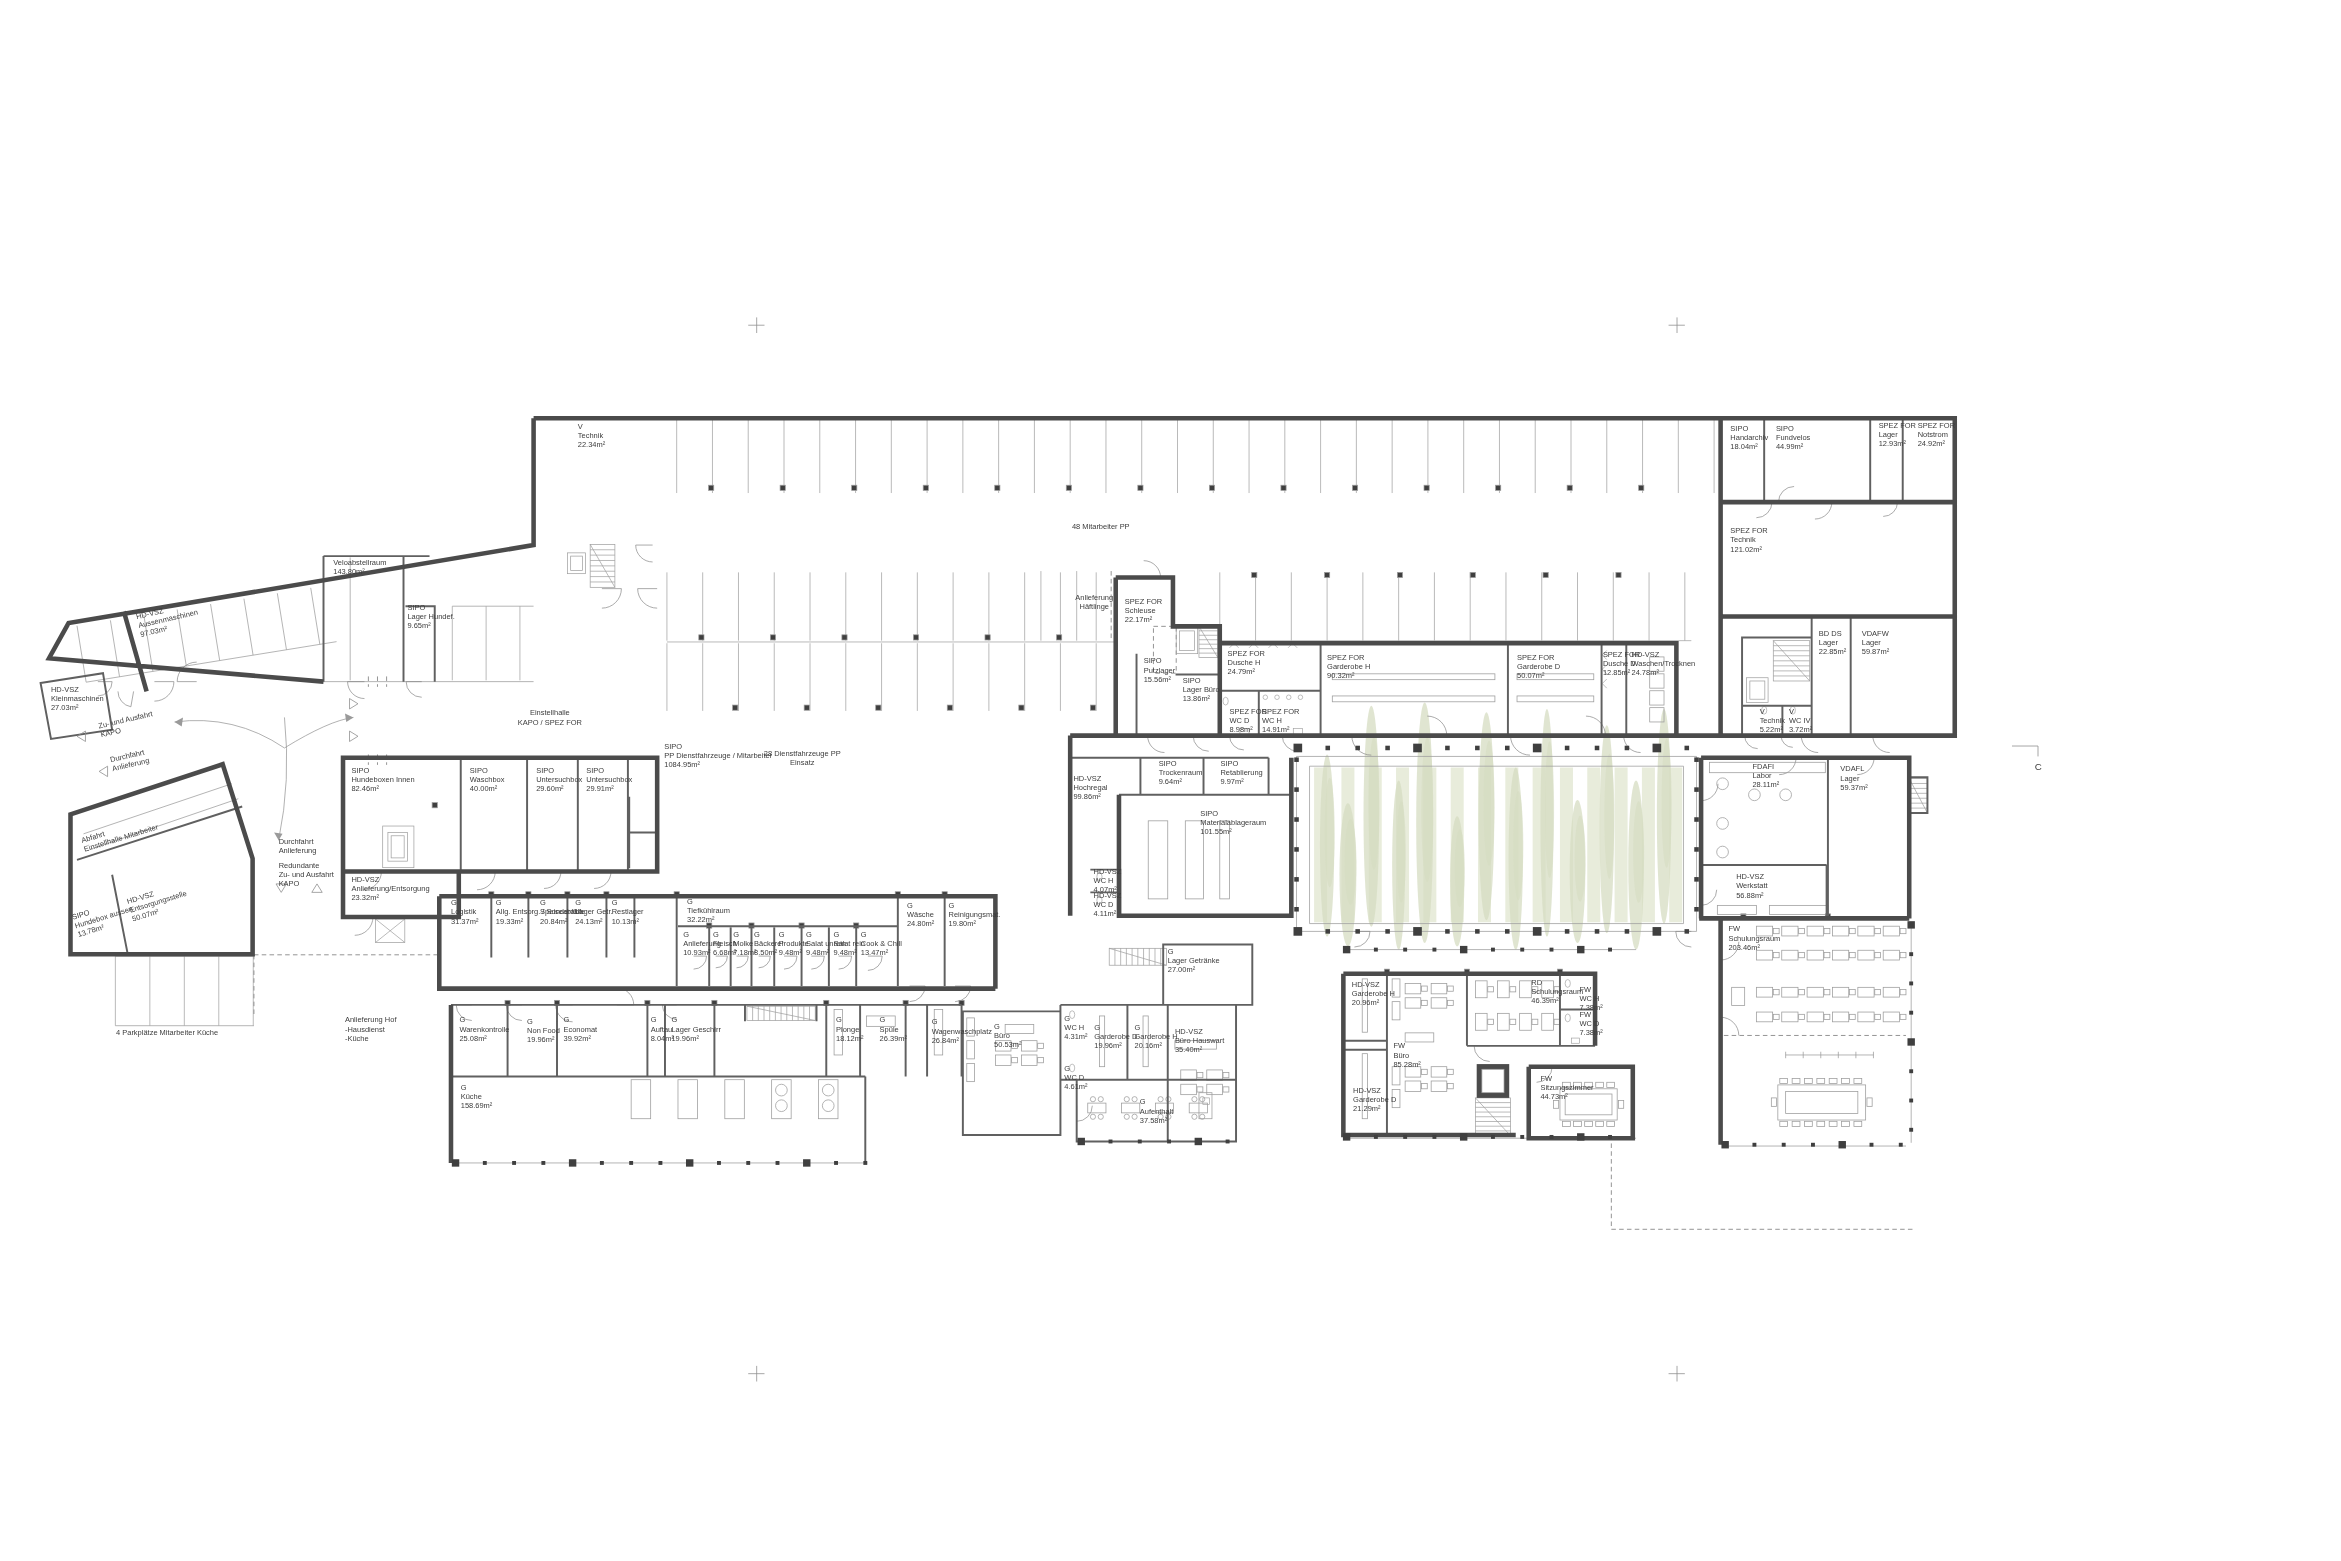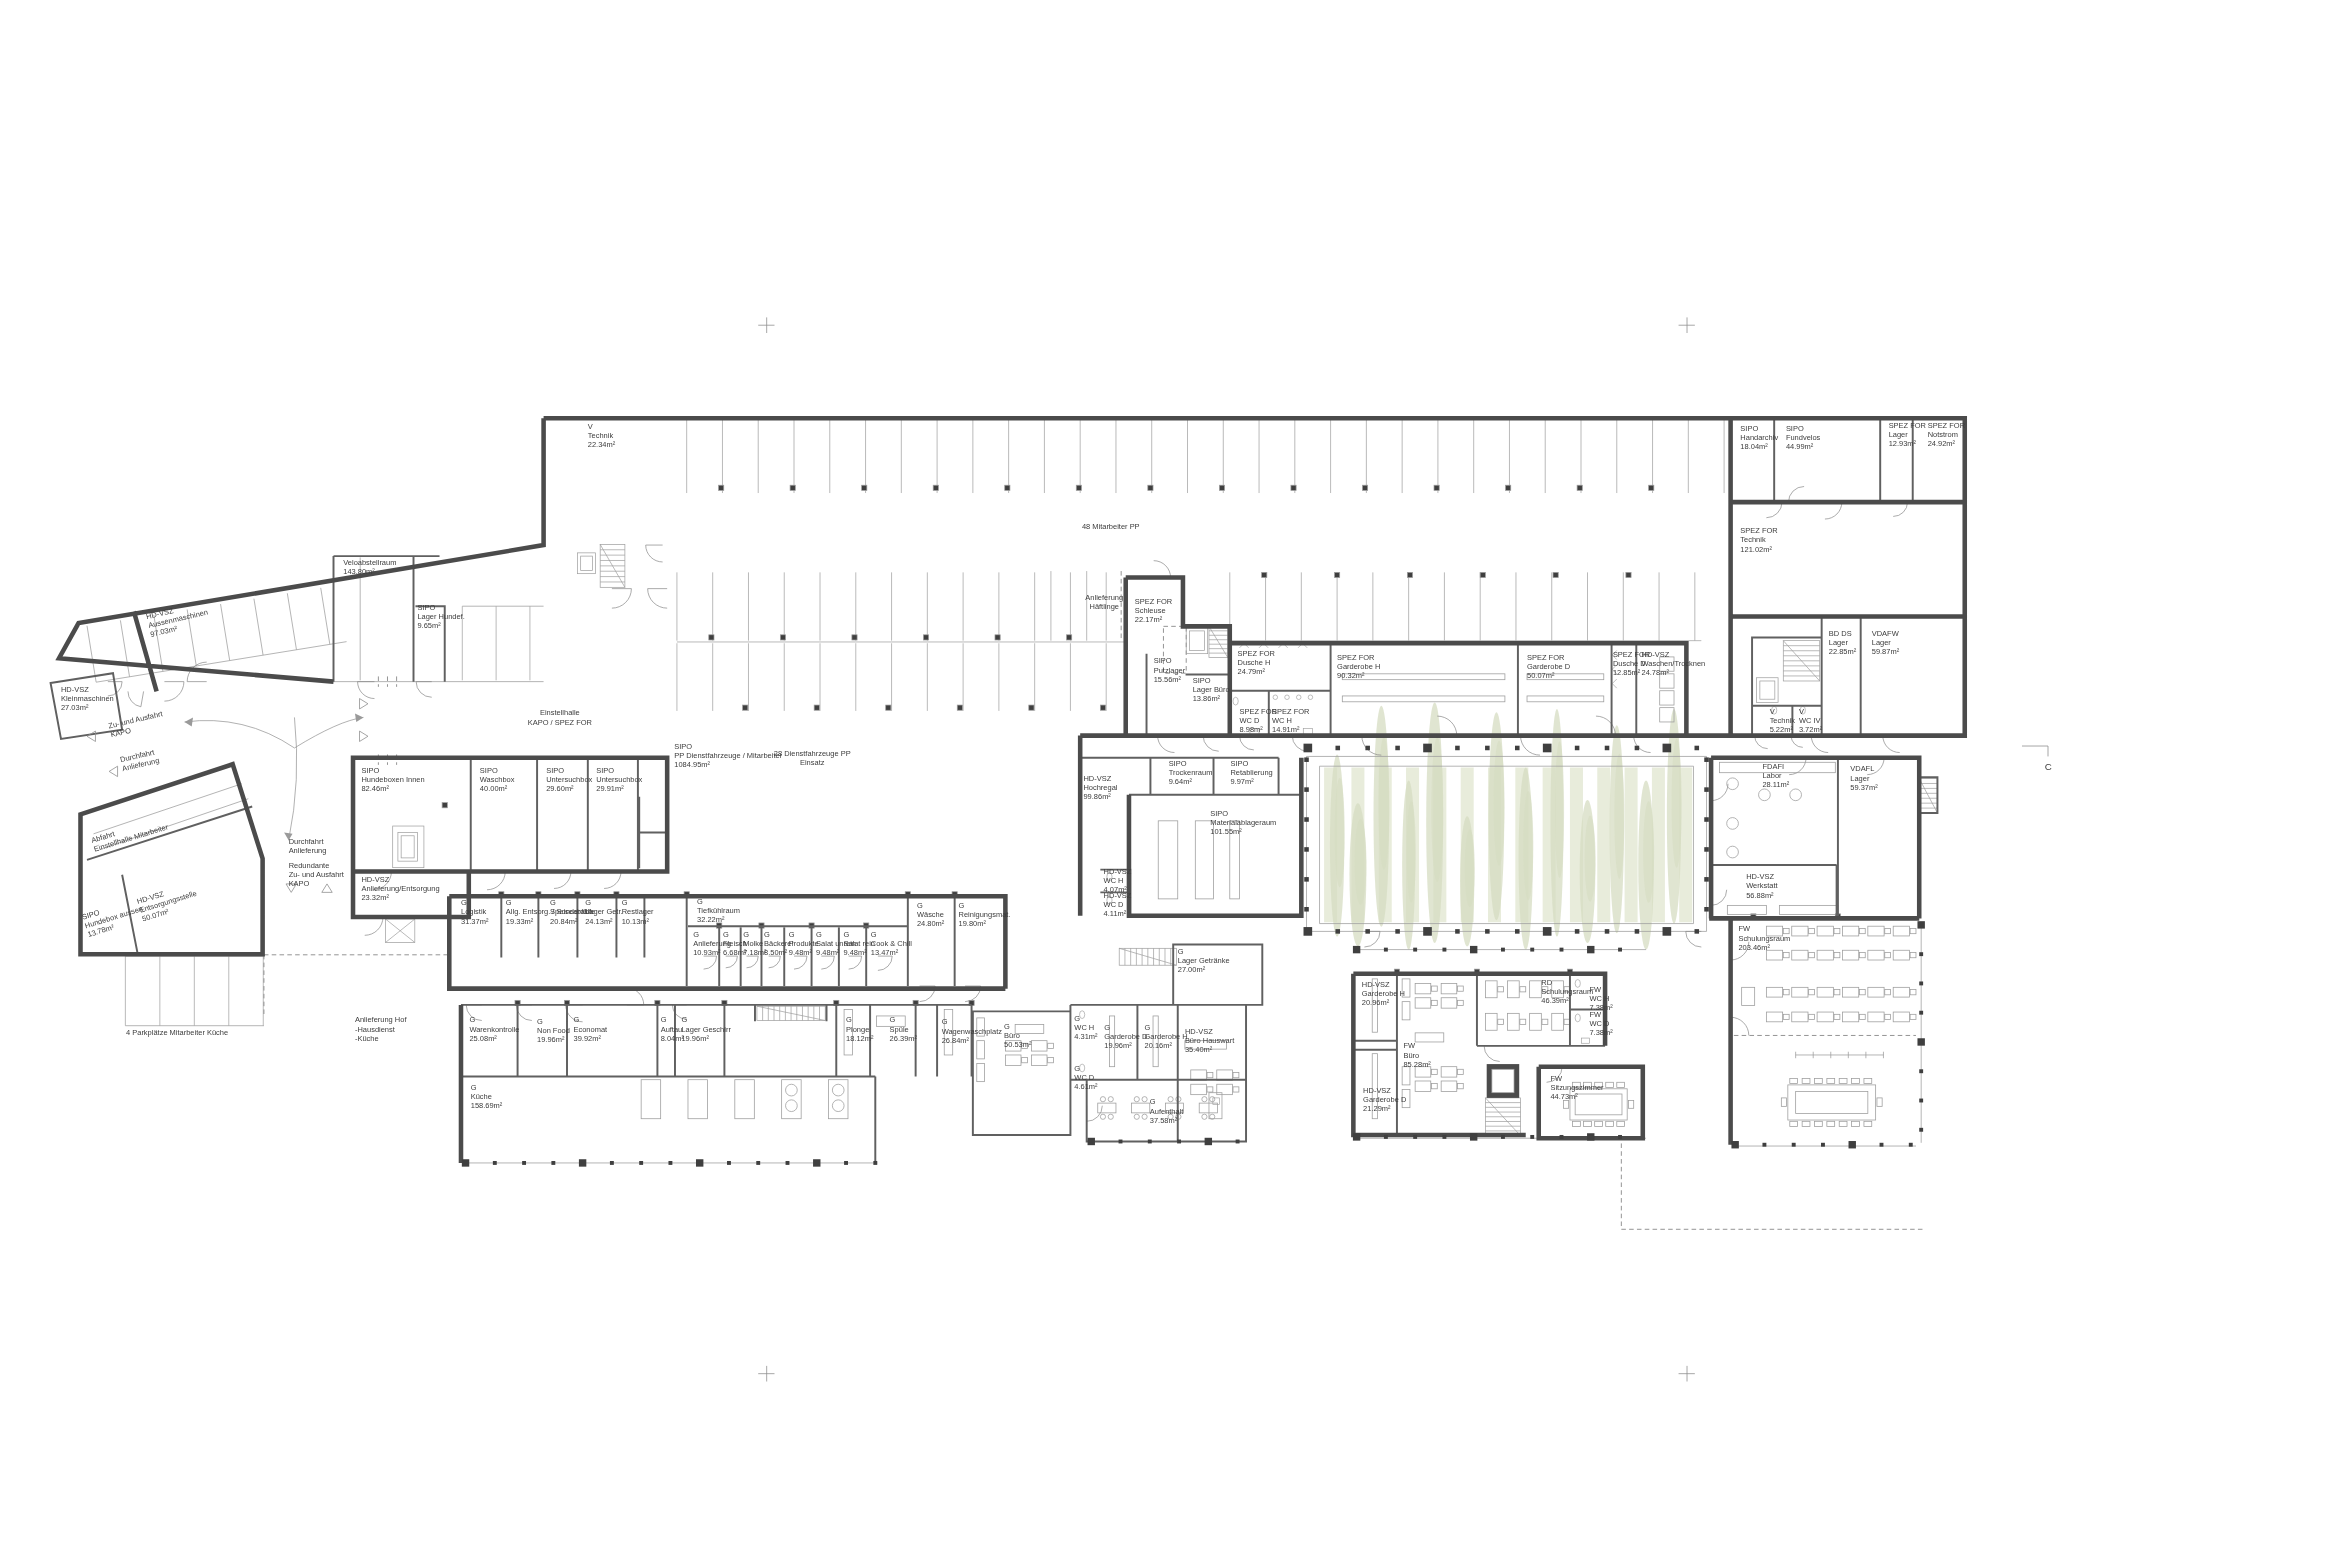--- a/index.html
+++ b/index.html
@@ -1,16 +1,16 @@
 <!DOCTYPE html>
 <html style="font-size:10.4px"><head>
 <meta charset="utf-8">
 <style>
   html,body{margin:0;padding:0;background:#ffffff;}
-  .page{position:relative;width:2280px;height:1561px;background:#fff;overflow:hidden;margin-left:10px;}
+  .page{position:relative;width:2280px;height:1561px;background:#fff;overflow:hidden;}
   svg{display:block;}
   .lbl{font-family:"Liberation Sans",sans-serif;font-size:11.5px;fill:#3c3c3c;}
   .sec{font-size:15px;}
   path,line,rect,circle,ellipse,polygon{vector-effect:none;}
 </style>
 </head>
 <body>
 
 <div class="page">
 <svg id="plan" viewBox="0 0 3600 2400" width="2342" height="1561" xmlns="http://www.w3.org/2000/svg">

